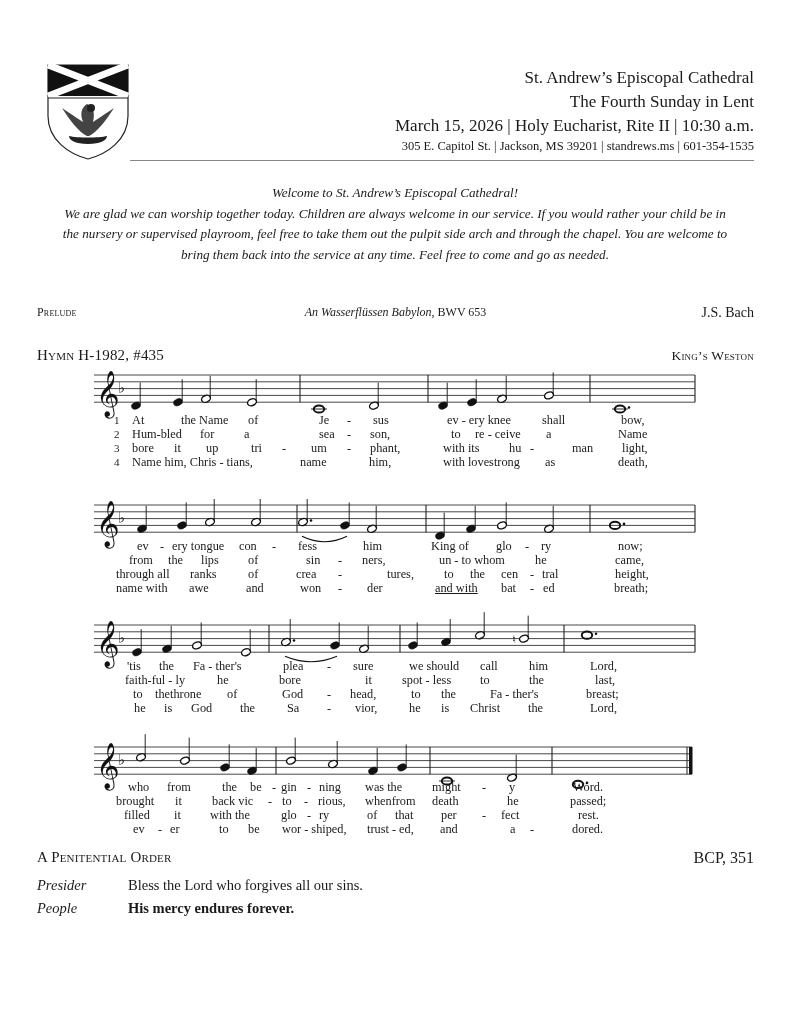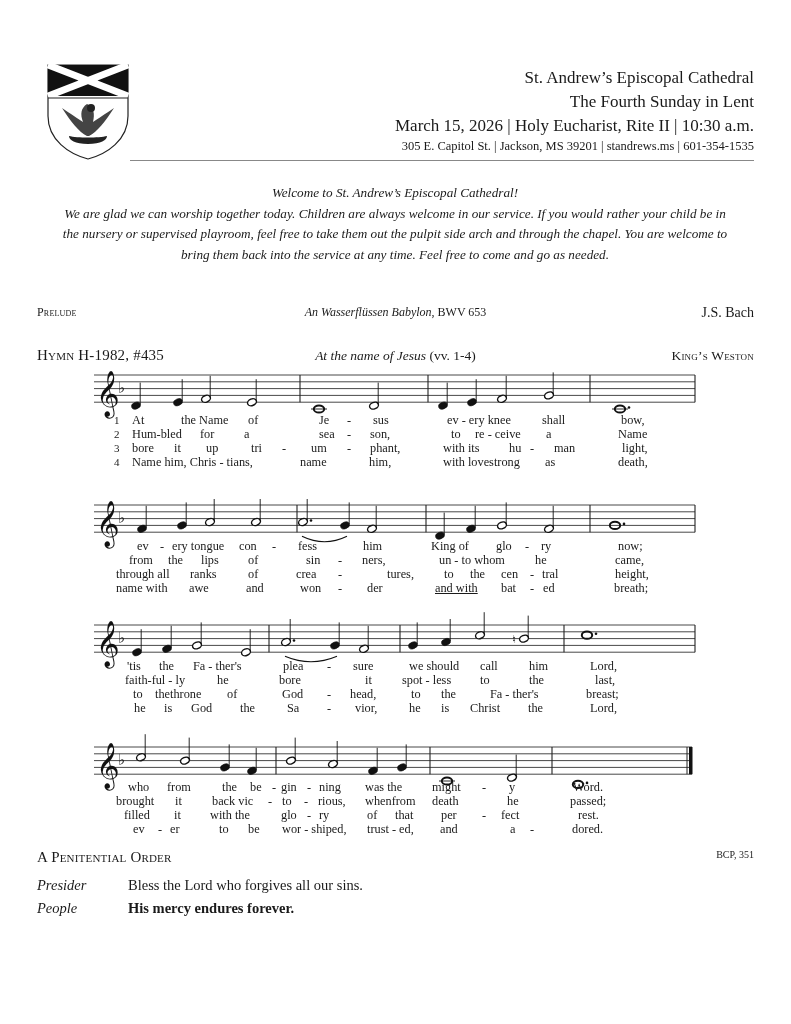--- a/index.html
+++ b/index.html
@@ -58,21 +58,20 @@
 </div>
 
 <div class="abs row" style="top:305px;">
   <span class="l sect">Prelude</span>
   <span class="c" style="font-size:12px;"><span class="it">An Wasserflüssen Babylon</span><span>, BWV 653</span></span>
   <span class="r" style="font-size:14px;">J.S. Bach</span>
 </div>
 
 <div class="abs row" style="top:347px;">
   <span class="l sect" style="font-size:15px;">Hymn H-1982, #435</span>
-  <span class="c" style="font-size:13.5px;top:1px;"><span class="it">At the name of Jesus</span><span> (vv. 1-4)</span></span>
   <span class="r sect" style="font-size:13.5px;top:1px;">King’s Weston</span>
 </div>
 
 <svg id="music" class="staffsvg" width="791" height="1024">
     <g>
       <line x1="94" x2="695" y1="375" y2="375" stroke="#333" stroke-width="0.9"></line>
       <line x1="94" x2="695" y1="381.8" y2="381.8" stroke="#333" stroke-width="0.9"></line>
       <line x1="94" x2="695" y1="388.6" y2="388.6" stroke="#333" stroke-width="0.9"></line>
       <line x1="94" x2="695" y1="395.4" y2="395.4" stroke="#333" stroke-width="0.9"></line>
       <line x1="94" x2="695" y1="402.2" y2="402.2" stroke="#333" stroke-width="0.9"></line>
@@ -341,21 +340,21 @@
     <div class="lyr" style="left: 174px; top: 441px;">it</div>
     <div class="lyr" style="left: 206px; top: 441px;">up</div>
     <div class="lyr" style="left: 251px; top: 441px;">tri</div>
     <div class="lyr" style="left: 282px; top: 441px;">-</div>
     <div class="lyr" style="left: 311px; top: 441px;">um</div>
     <div class="lyr" style="left: 347px; top: 441px;">-</div>
     <div class="lyr" style="left: 370px; top: 441px;">phant,</div>
     <div class="lyr" style="left: 443px; top: 441px;">with its</div>
     <div class="lyr" style="left: 509px; top: 441px;">hu</div>
     <div class="lyr" style="left: 530px; top: 441px;">-</div>
-    <div class="lyr" style="left: 554px; top: 441px;">man</div>
+    <div class="lyr" style="left: 572px; top: 441px;">man</div>
     <div class="lyr" style="left: 622px; top: 441px;">light,</div>
     <div class="lyr" style="left: 114px; top: 455px; font-size: 11px;">4</div>
     <div class="lyr" style="left: 132px; top: 455px;">Name him, Chris - tians,</div>
     <div class="lyr" style="left: 300px; top: 455px;">name</div>
     <div class="lyr" style="left: 369px; top: 455px;">him,</div>
     <div class="lyr" style="left: 443px; top: 455px;">with lovestrong</div>
     <div class="lyr" style="left: 545px; top: 455px;">as</div>
     <div class="lyr" style="left: 618px; top: 455px;">death,</div>
     <div class="lyr" style="left: 137px; top: 539px;">ev</div>
     <div class="lyr" style="left: 160px; top: 539px;">-</div>
@@ -486,21 +485,21 @@
     <div class="lyr" style="left: 282px; top: 822px;">wor - shiped,</div>
     <div class="lyr" style="left: 367px; top: 822px;">trust - ed,</div>
     <div class="lyr" style="left: 440px; top: 822px;">and</div>
     <div class="lyr" style="left: 510px; top: 822px;">a</div>
     <div class="lyr" style="left: 530px; top: 822px;">-</div>
     <div class="lyr" style="left: 572px; top: 822px;">dored.</div>
   </div>
 
 <div class="abs row" style="top:849px;">
   <span class="l sect" style="font-size:15px;">A Penitential Order</span>
-  <span class="r" style="font-size:10px;">BCP, 351</span>
+  <span class="r" style="font-size:16px;">BCP, 351</span>
 </div>
 <div class="abs rite" style="top:877px;width:700px;height:20px;">
   <span class="role">Presider</span>
   <span class="txt">Bless the Lord who forgives all our sins.</span>
 </div>
 <div class="abs rite" style="top:900px;width:700px;height:20px;">
   <span class="role">People</span>
   <span class="txt bold">His mercy endures forever.</span>
 </div>
 

